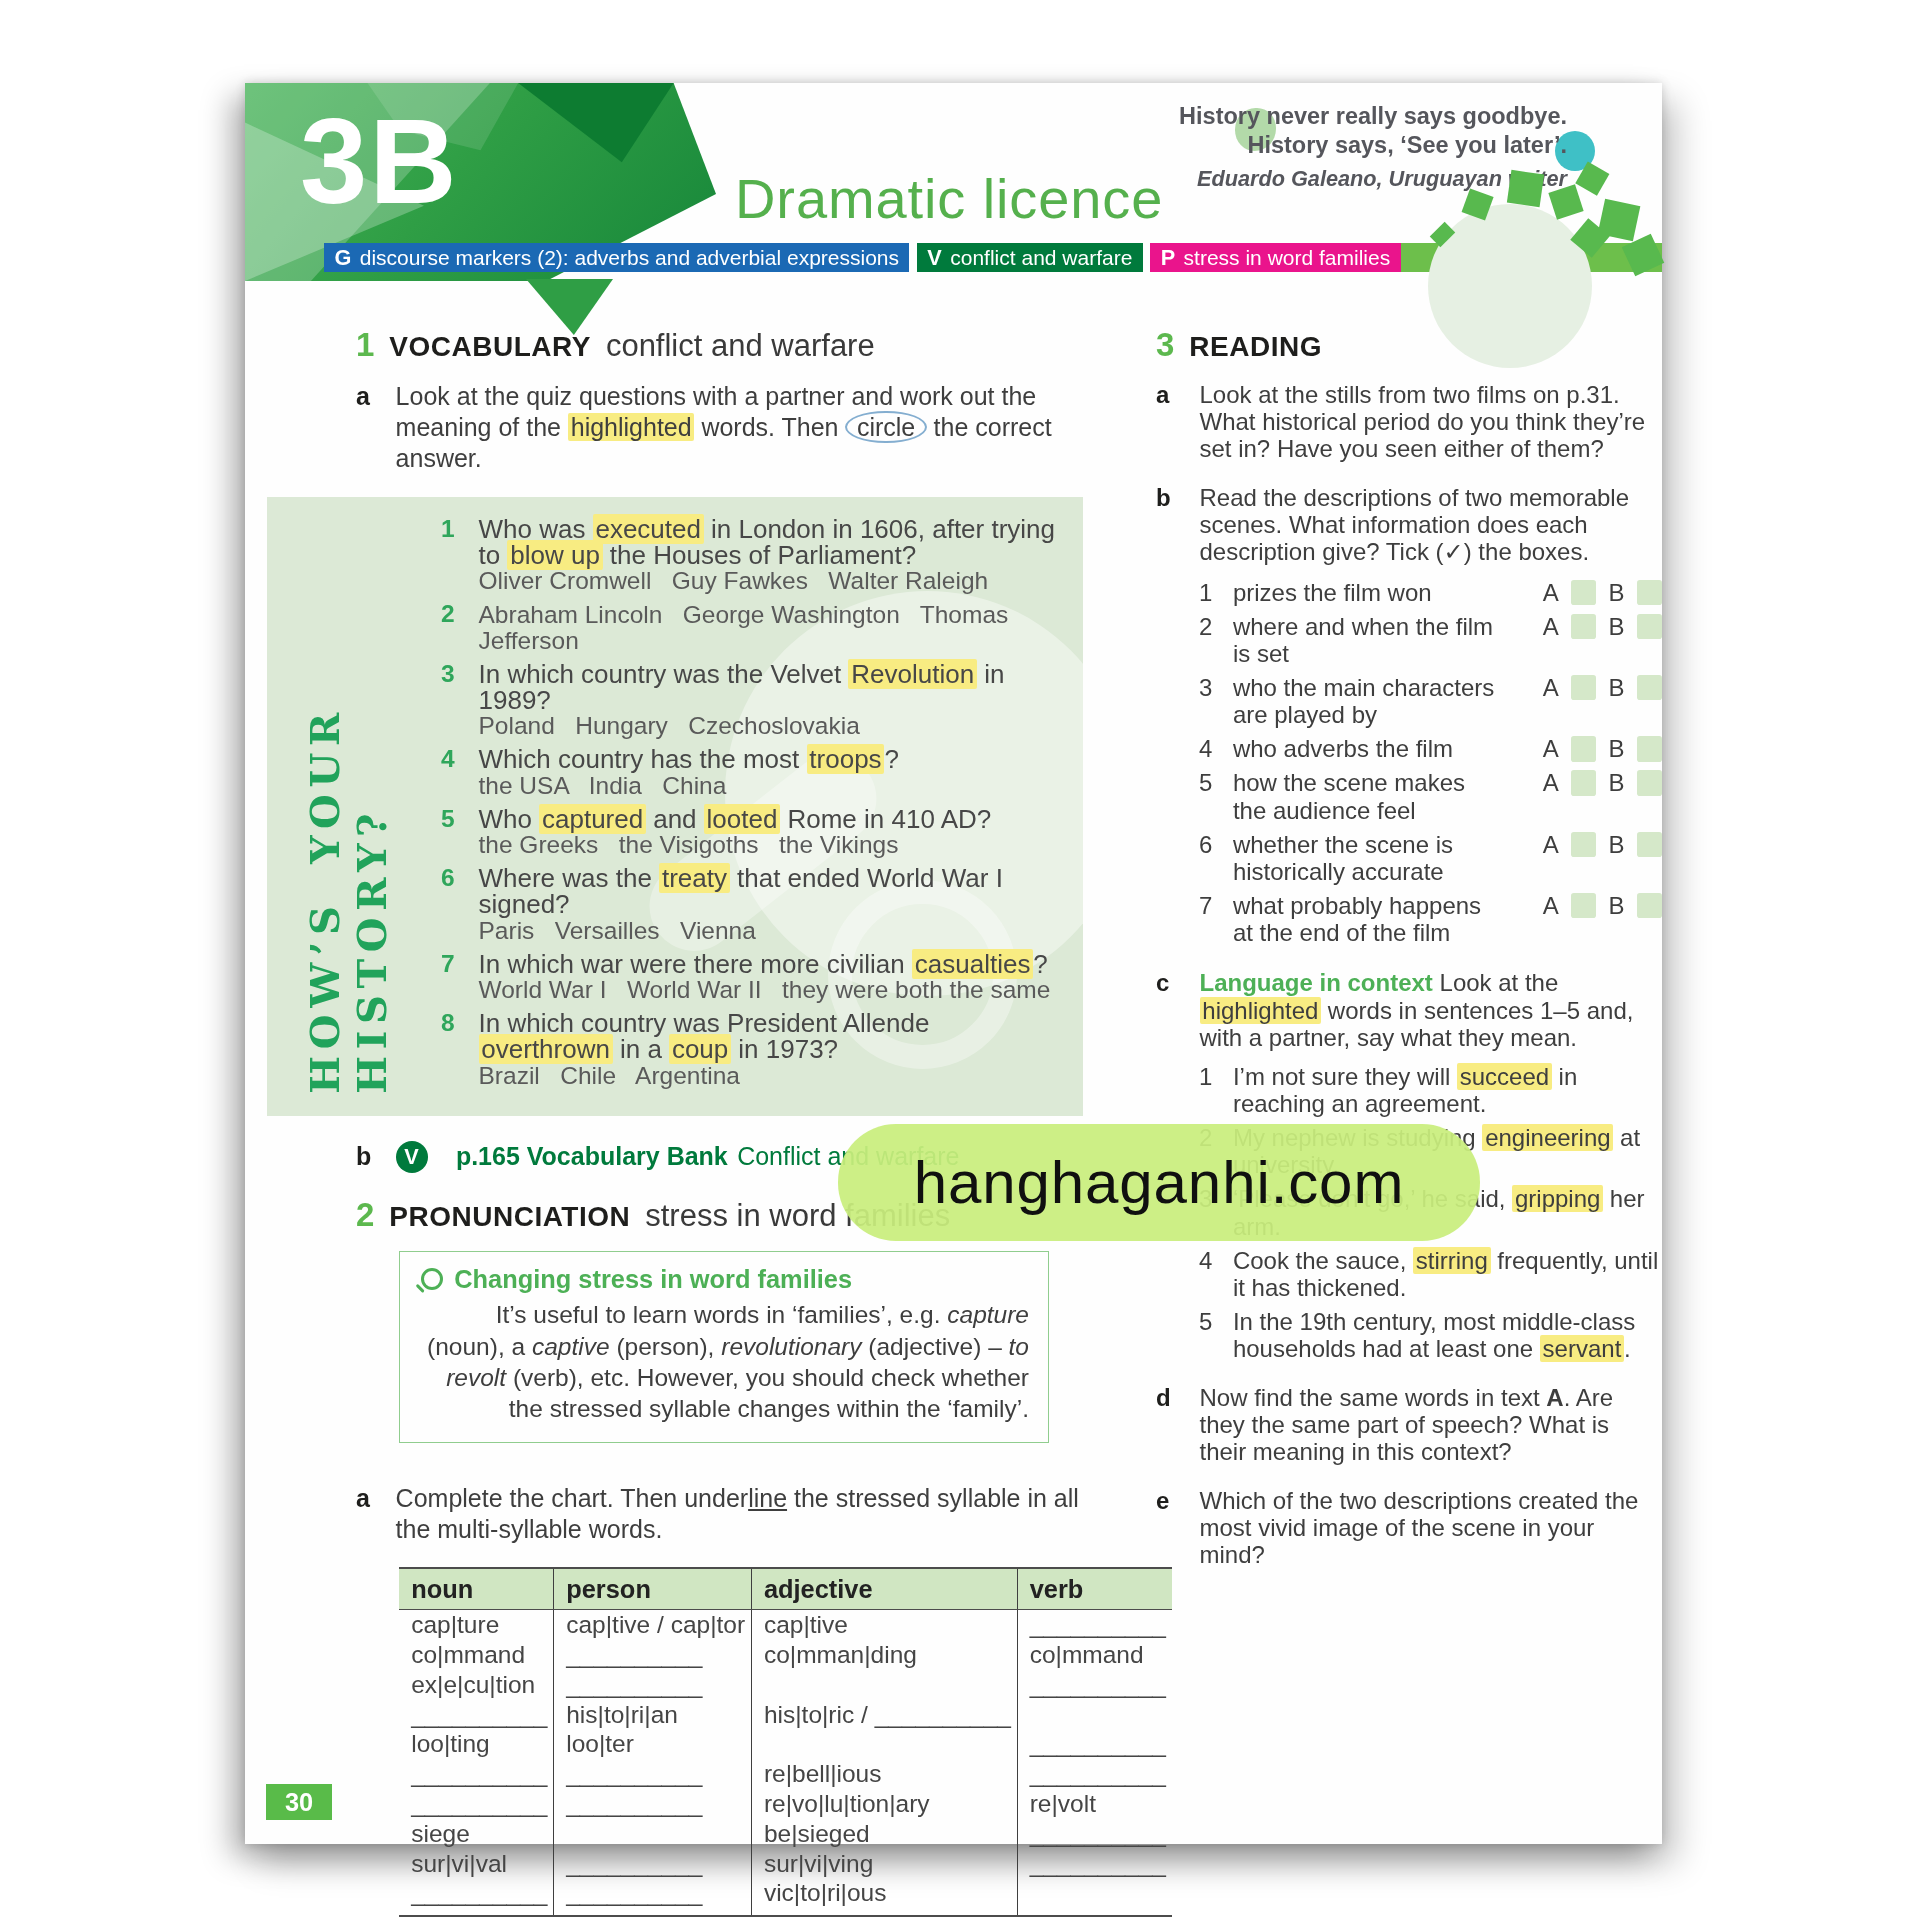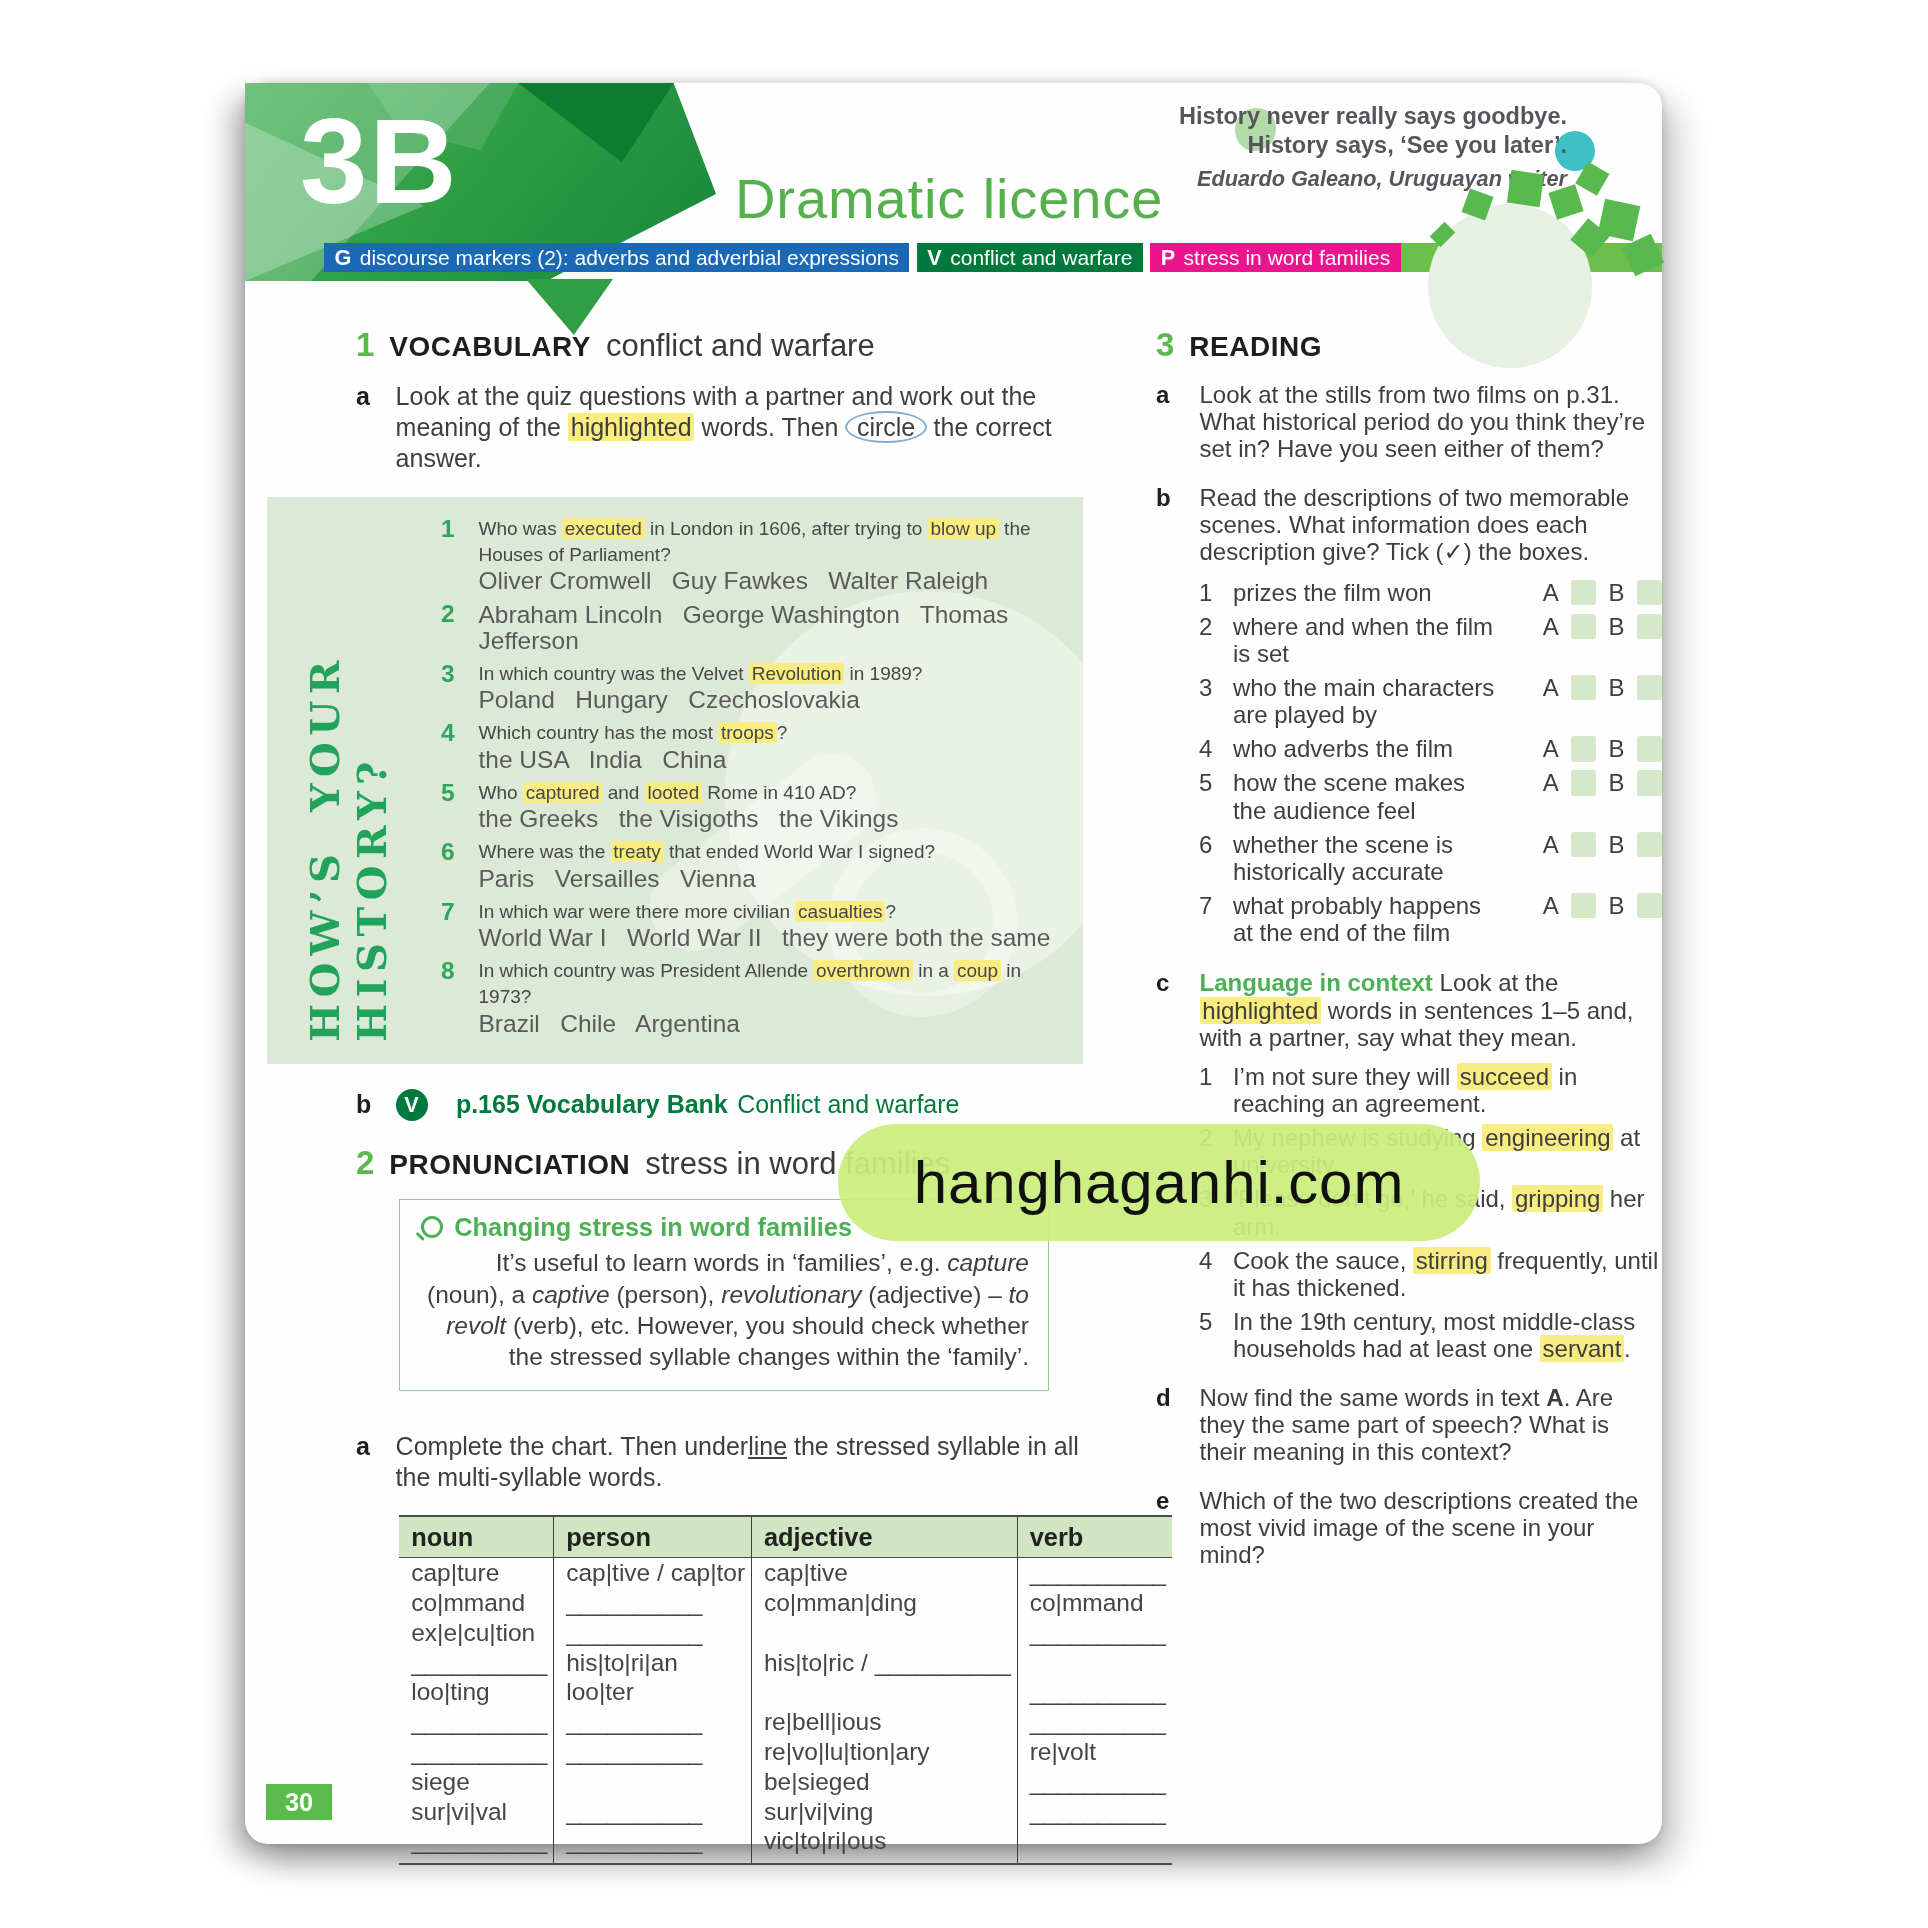--- a/index.html
+++ b/index.html
@@ -1,19 +1,19 @@
 <!DOCTYPE html>
 <html style="font-size:15px"><head>
 <meta charset="utf-8">
 <style>
   html,body{margin:0;padding:0;background:#ffffff;}
   .canvas{position:relative;width:1928px;height:1928px;background:#ffffff;overflow:hidden;
           font-family:"Liberation Sans",sans-serif;}
   .page{position:absolute;left:245px;top:83px;width:1417px;height:1761px;background:#fefefe;
-        box-shadow:-15px 13px 28px rgba(0,0,0,.28), 15px 19px 32px rgba(0,0,0,.22), 0 0 9.4px rgba(0,0,0,.15);border-radius:23px;}
+        box-shadow:-15px 13px 28px rgba(0,0,0,.28), 15px 19px 32px rgba(0,0,0,.22), 0 0 9.4px rgba(0,0,0,.15);}
 
   
   .hero{position:absolute;left:0;top:0;width:471px;height:198px;
         clip-path:polygon(0 0,91% 0,100% 56%,64% 100%,0 100%);
         background:linear-gradient(130deg,#45b257 0%,#2f9e45 45%,#17873a 100%);}
   .hero-f1{position:absolute;left:0;top:0;width:100%;height:100%;
         clip-path:polygon(0 0,52% 0,14% 100%,0 100%);background:rgba(255,255,255,.22);}
   .hero-f2{position:absolute;left:0;top:0;width:100%;height:100%;
         clip-path:polygon(0 20%,38% 62%,0 100%);background:rgba(255,255,255,.26);}
   .hero-f3{position:absolute;left:0;top:0;width:100%;height:100%;
@@ -68,21 +68,21 @@
         writing-mode:vertical-rl;transform:rotate(180deg);font-family:"DejaVu Serif",serif;font-weight:bold;
         font-size:40px;color:#21a35b;letter-spacing:6.6px;word-spacing:15px;z-index:2;}
   .quiz-deco1{position:absolute;right:-47px;top:94px;width:405px;height:405px;border-radius:50%;
         background:rgba(255,255,255,.40);}
   .quiz-deco2{position:absolute;right:188px;top:311px;width:264px;height:89px;border-radius:45px;
         background:rgba(255,255,255,.32);transform:rotate(-38deg);}
   .quiz-deco3{position:absolute;right:66px;bottom:47px;width:141px;height:141px;border-radius:50%;
         border:24.5px solid rgba(255,255,255,.35);}
   .qq{display:flex;gap:13px;margin-bottom:6.6px;position:relative;z-index:2;}
   .qnum{color:#2fa65b;font-weight:bold;width:24.5px;flex-shrink:0;font-size:24.5px;line-height:26px;}
-  .qtext{font-size:19px;color:#474747;line-height:26px;}
+  .qtext{font-size:26px;color:#474747;line-height:26px;}
   .qopts{font-size:24.5px;color:#5a5a5a;line-height:26px;white-space:pre-wrap;margin-top:0.9px;}
 
   
   .vb-line{align-items:center;}
   .vb-icon{width:32px;height:32px;border-radius:50%;background:#007a3c;color:#fff;font-weight:bold;
         display:inline-flex;align-items:center;justify-content:center;font-size:21.7px;margin-right:11.3px;flex-shrink:0;}
   .vb-text{color:#007a3c;}
   .vb-text b{margin-right:9.4px;}
 
   

